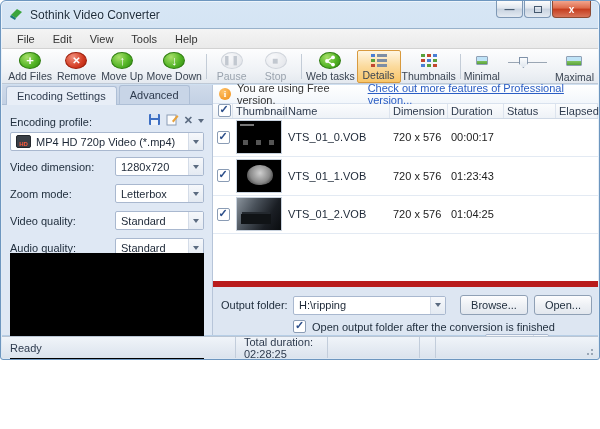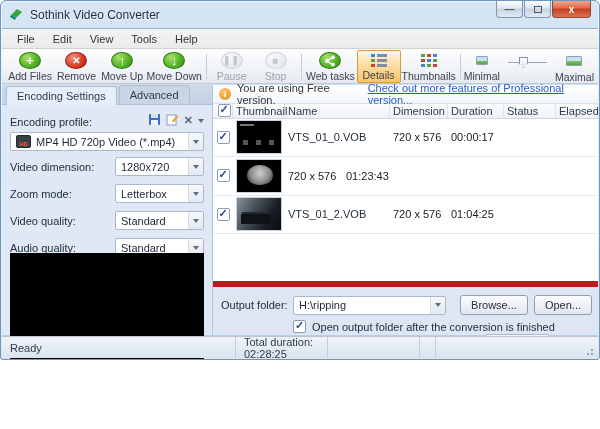--- a/index.html
+++ b/index.html
@@ -390,20 +390,21 @@
         <span class="cell c-status"></span>
         <span class="cell c-elap"></span>
       </div>
       <div class="trow">
         <span class="cell c-check">
             <span class="checkbox checked"></span>
           </span>
         <span class="cell c-thumb">
             <span class="thumb t2"></span>
           </span>
+        <span class="cell c-name">VTS_01_1.VOB</span>
         <span class="cell c-dim">720 x 576</span>
         <span class="cell c-dur">01:23:43</span>
         <span class="cell c-status"></span>
         <span class="cell c-elap"></span>
       </div>
       <div class="trow">
         <span class="cell c-check">
             <span class="checkbox checked"></span>
           </span>
         <span class="cell c-thumb">

